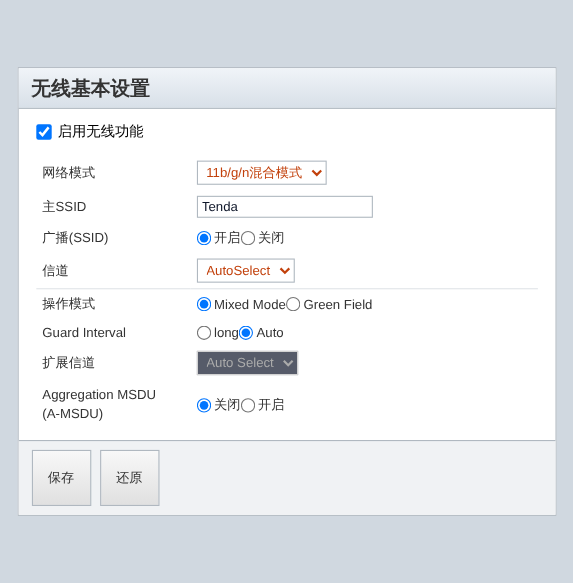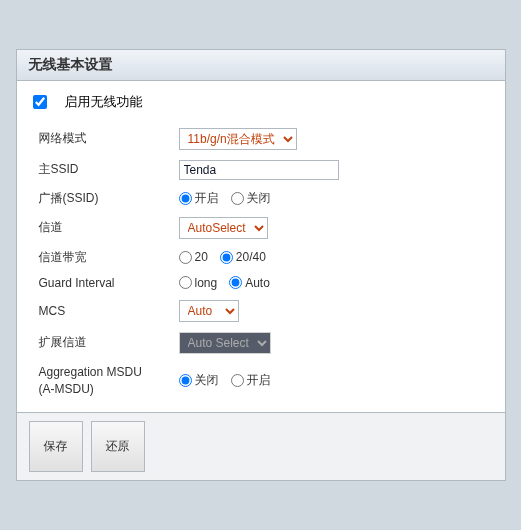--- a/index.html
+++ b/index.html
@@ -15,32 +15,32 @@
     }
     .panel {
       background: #fff;
       border: 1px solid #b0b8c0;
       width: 490px;
     }
     .panel-header {
       background: linear-gradient(to bottom, #f0f4f8, #d8e0e8);
       border-bottom: 1px solid #b0b8c0;
       padding: 6px 12px;
-      font-size: 14px;
+      font-size: 18px;
       font-weight: bold;
       color: #333;
     }
     .panel-body {
       padding: 12px 16px 10px 16px;
     }
     .enable-row {
       margin-bottom: 12px;
       display: flex;
       align-items: center;
-      gap: 18px;
+      gap: 6px;
     }
     .form-table {
       width: 100%;
       border-collapse: collapse;
     }
     .form-table tr td {
       padding: 5px 6px;
       vertical-align: middle;
     }
     .form-table td:first-child {
@@ -62,21 +62,21 @@
     input[type="text"] {
       border: 1px solid #b0b8c0;
       padding: 2px 4px;
       font-size: 12px;
       width: 160px;
       color: #0f172a;
     }
     .radio-group {
       display: flex;
       align-items: center;
-      gap: 12px;
+      gap: 0;
       flex-wrap: wrap;
     }
     .radio-item {
       display: flex;
       align-items: center;
       gap: 3px;
     }
     .divider-row td {
       border-top: 1px solid #e0e4e8;
       padding-top: 8px;
@@ -162,58 +162,48 @@
         <td>
           <select>
             <option>AutoSelect</option>
             <option>1</option><option>2</option><option>3</option>
             <option>4</option><option>5</option><option>6</option>
             <option>7</option><option>8</option><option>9</option>
             <option>10</option><option>11</option><option>12</option><option>13</option>
           </select>
         </td>
       </tr>
-      <tr>
-        <td>信道带宽</td>
-        <td>
-          <div class="radio-group">
-            <label class="radio-item">
-              <input type="radio" name="chanbw" style="">
-              <span>20</span>
-            </label>
-            <label class="radio-item">
-              <input type="radio" name="chanbw" checked="" style="">
-              <span>20/40</span>
+      <tr class="divider-row">
+        <td>操作模式</td>
+        <td>
+          <div class="radio-group">
+            <label class="radio-item">
+              <input type="radio" name="opmode" checked="" style="">
+              <span>Mixed Mode</span>
+            </label>
+            <label class="radio-item">
+              <input type="radio" name="opmode" style="">
+              <span>Green Field</span>
             </label>
           </div>
         </td>
       </tr>
       <tr>
         <td>Guard Interval</td>
         <td>
           <div class="radio-group">
             <label class="radio-item">
               <input type="radio" name="gi" style="">
               <span>long</span>
             </label>
             <label class="radio-item">
               <input type="radio" name="gi" checked="" style="">
               <span>Auto</span>
             </label>
           </div>
-        </td>
-      </tr>
-      <tr>
-        <td>MCS</td>
-        <td>
-          <select style="width:60px;">
-            <option>Auto</option>
-            <option>0</option><option>1</option><option>2</option><option>3</option>
-            <option>4</option><option>5</option><option>6</option><option>7</option>
-          </select>
         </td>
       </tr>
       <tr>
         <td>扩展信道</td>
         <td>
           <select disabled="" class="disabled-select">
             <option>Auto Select</option>
           </select>
         </td>
       </tr>

